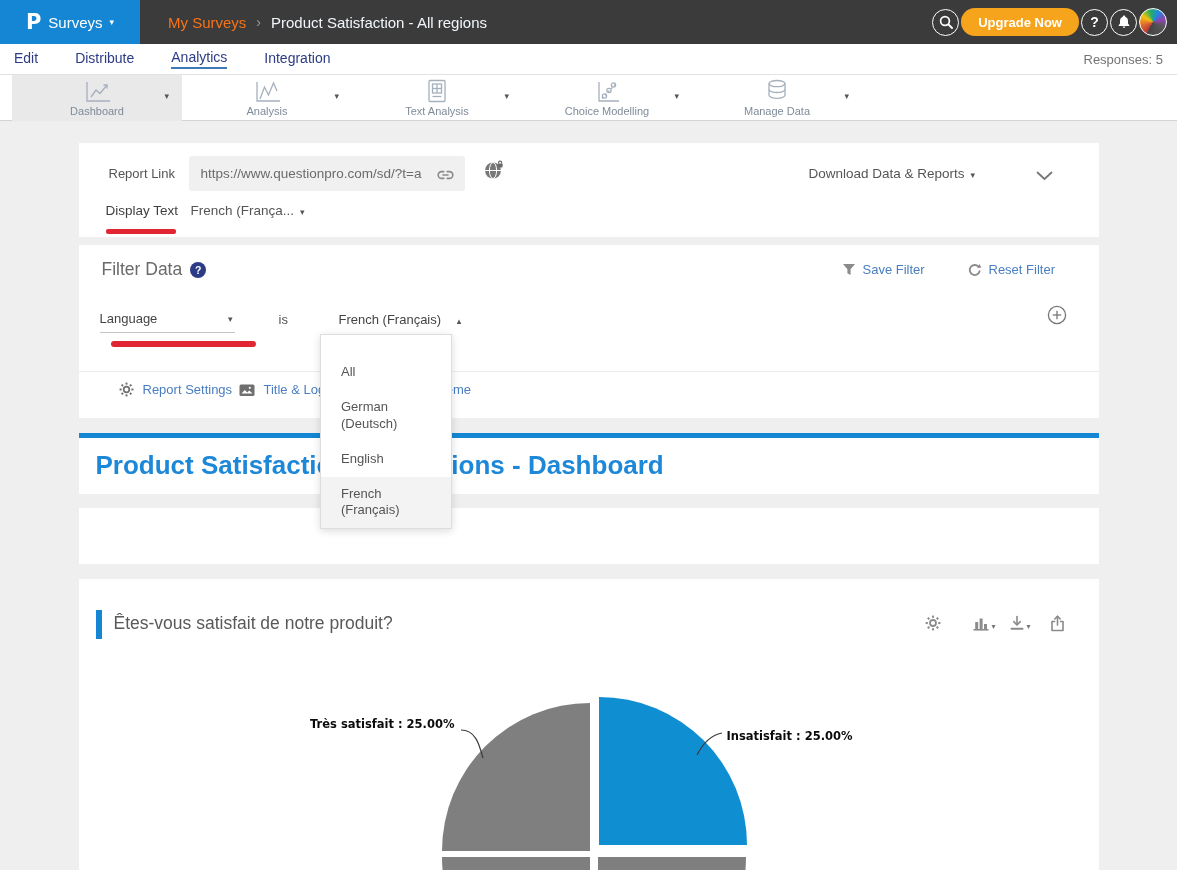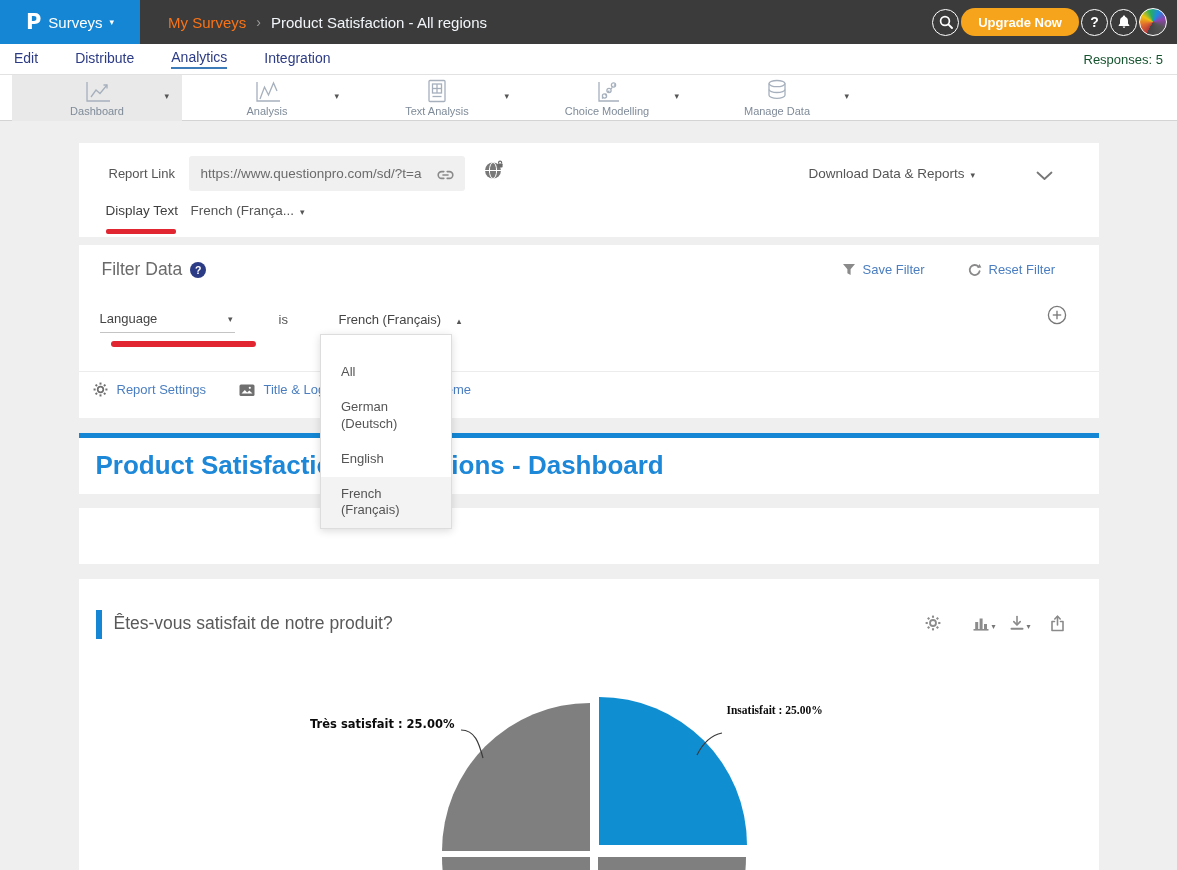--- a/index.html
+++ b/index.html
@@ -23,21 +23,21 @@
     padding:0 17px; font-size:13px; font-weight:700; cursor:pointer; font-family:"Liberation Sans",sans-serif; }
   .help-q { font-size:14px; font-weight:700; }
   .avatar { width:28px; height:28px; border:1.5px solid #fff; border-radius:50%; cursor:pointer;
     background:conic-gradient(from 210deg, #b33939, #e06b2d, #f1c40f, #27ae60, #1e88e5, #8e44ad, #555 75%, #444); }
 
   
   .tabs-row { height:31px; background:#fff; border-bottom:1px solid #e2e2e2; display:flex;
     align-items:center; padding-left:14px; gap:37px; position:relative; }
   .tab-item { font-size:14px; color:#2c3b85; cursor:pointer; padding-bottom:2px; }
   .tab-item.active { border-bottom:2px solid #3c7ab8; }
-  .responses { position:absolute; right:14px; font-size:13px; color:#14532d; }
+  .responses { position:absolute; right:14px; font-size:13px; color:#737373; }
 
   
   .toolbar { height:46px; background:#fff; border-bottom:1px solid #d4d4d4; display:flex; padding-left:12px; }
   .tool-block { width:170px; height:46px; position:relative; display:flex; flex-direction:column;
     align-items:center; justify-content:center; cursor:pointer; }
   .tool-block.active { background:#e9e9e9; }
   .tool-block svg { stroke:#a6b0bd; fill:none; stroke-width:1.3; }
   .tool-label { font-size:11px; color:#7f8b99; margin-top:1px; }
   .tool-caret { position:absolute; right:13px; top:16px; font-size:9px; color:#555; }
 
@@ -77,35 +77,35 @@
   .sel .caret { font-size:9px; color:#555; }
   .sel-field { left:21px; top:66px; width:135px; border-bottom:1px solid #c4c4c4; padding-bottom:6px; }
   .sel-field .caret { position:absolute; right:2px; top:3px; }
   .field-redbar { position:absolute; left:32px; top:96px; width:145px; height:6px; background:#e12531; border-radius:3px; }
   .op-is { position:absolute; left:200px; top:67px; font-size:13px; color:#555; }
   .sel-value { left:248px; top:67px;margin-left:12px; }
   .sel-value .caret { margin-left:12px; }
   .add-cond { position:absolute; left:968px; top:60px; cursor:pointer; }
   .fd-divider { position:absolute; left:0; right:0; top:126px; border-top:1px solid #ececec; }
   .fs-link { position:absolute; top:137px; display:flex; align-items:center; gap:9px; font-size:13px; color:#4a7ec0; cursor:pointer; }
-  .fs-1 { left:14px; } .fs-2 { left:160px; } .fs-3 { left:328px; }
+  .fs-1 { left:40px; } .fs-2 { left:160px; } .fs-3 { left:328px; }
 
   
   .page-title { font-size:26px; font-weight:700; color:#1d87d8; line-height:54px; padding-left:17px; white-space:nowrap; }
 
   
   .q-tick { position:absolute; left:17px; top:31px; width:6px; height:29px; background:#1486d3; }
   .q-title { position:absolute; left:35px; top:34px; font-size:17.5px; color:#595959; }
   .c-icon { position:absolute; top:36px; cursor:pointer; display:flex; align-items:flex-end; gap:2px; }
   .ci-gear { left:846px; } .ci-bar { left:893px; } .ci-dl { left:930px; } .ci-share { left:971px; }
   .mini-caret { font-size:8px; color:#777; }
   .pie-svg { position:absolute; left:0; top:80px; }
   .pie-label { position:absolute; font-family:"DejaVu Sans",sans-serif; font-size:11.5px; font-weight:700; color:#0b0b0b; }
   .pl-left { left:180px; top:138px; width:196px; text-align:right; }
-  .pl-right { left:648px; top:125px;font-family:Liberation Serif, serif; }
+  .pl-right { left:648px; top:150px; }
 
   
   .lang-dropdown { position:absolute; left:320px; top:334px; width:132px; background:#fff;
     border:1px solid #ddd; box-shadow:0 2px 8px rgba(0,0,0,.14); z-index:50; padding-top:20px; }
   .lang-item { padding:9px 10px 9px 20px; font-size:13px; color:#555; cursor:pointer; line-height:1.3; }
   .lang-item.wrap { max-width:100px; }
   .lang-item.selected { background:#f3f3f3; }
 
   svg.stroke-ico { stroke:#8a8a8a; fill:none; stroke-width:1.6; stroke-linecap:round; stroke-linejoin:round; }
 </style>

